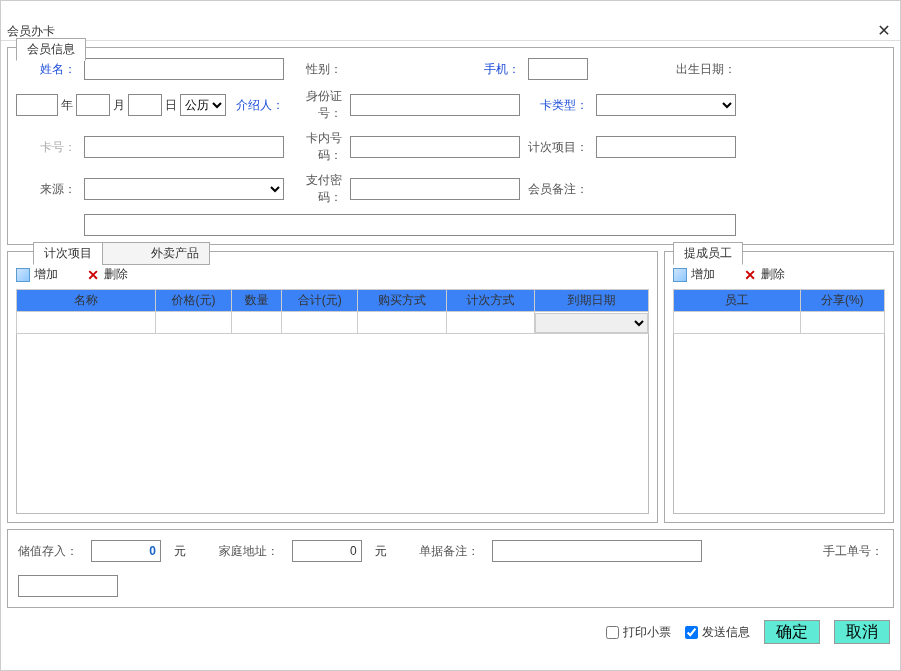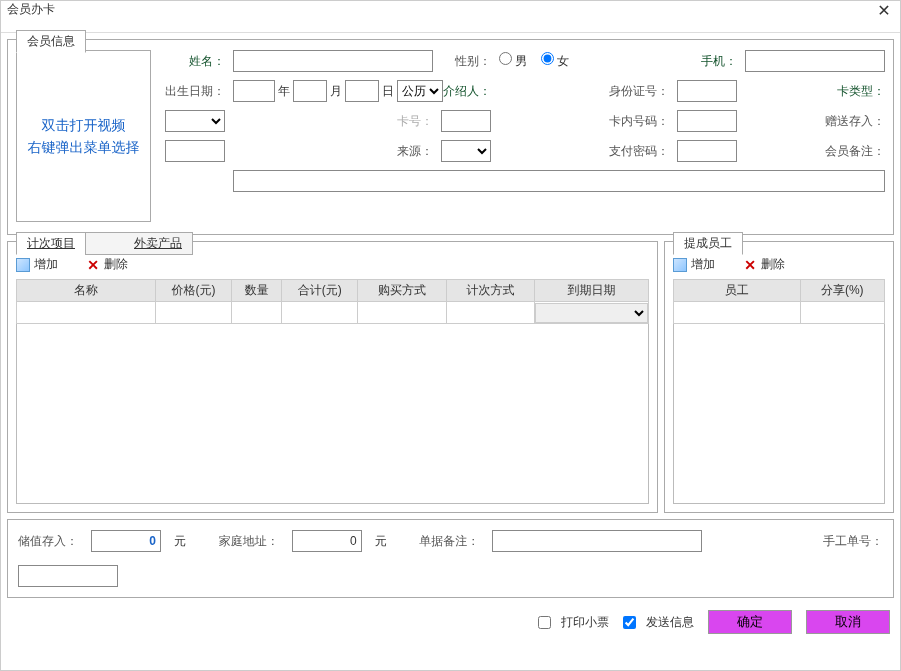--- a/index.html
+++ b/index.html
@@ -9,25 +9,26 @@
   background: #fff;
   color: #333;
   width: 901px;
   height: 671px;
   overflow: hidden;
   border: 1px solid #ccc;
 }
 .titlebar {
   display: flex;
   justify-content: space-between;
-  align-items: flex-start;
-  height: 32px;
+  align-items: flex-end;
+  height: 24px;
   padding: 0 6px;
   background: #fff;
   border-bottom: 1px solid #ddd;
+  margin-top: 16px;
 }
 .titlebar .closebtn {
   font-size: 16px;
   cursor: pointer;
   width: 20px;
   text-align: center;
 }
 .panel {
   border: 1px solid #aaa;
   margin: 6px;
@@ -60,21 +61,21 @@
 }
 .form-grid {
   flex: 1;
   display: grid;
   grid-template-columns: 60px 200px 50px 170px 60px 140px;
   gap: 8px 8px;
   align-items: center;
   align-content: start;
 }
 .lbl { text-align: right; color: #555; }
-.lbl.req { color: #14532d; }
+.lbl.req { color: #1d4ed8; }
 .lbl.gray { color: #aaa; }
 input[type=text], .txt {
   height: 22px;
   border: 1px solid #888;
   padding: 0 4px;
   font-size: 12px;
   background: #fff;
 }
 select.sel {
   height: 22px;
@@ -87,22 +88,21 @@
 .birth .yr { width: 42px;}
 .birth select { width: 56px;}
 .referrer { display: flex; gap: 0; }
 .referrer input { flex:1; background: #ffffe0;}
 .referrer button { width: 34px; height: 22px; border: 1px solid #888; background: #efefef; font-size: 12px; cursor:pointer;}
 .span3 { grid-column: 2 / 7;}
 .tabstrip {
   display: flex;
   position: absolute;
   top: -10px;
-  left: 8px;
-  text-decoration: underline;
+  left: 25px;
 }
 .tabstrip .tab {
   background: #fff;
   border: 1px solid #aaa;
   padding: 2px 10px;
   margin-right: -1px;
   cursor:pointer;
 }
 .tabstrip .tab.active { border-bottom: 1px solid #fff; }
 .tabstrip .tab.inactive { background:#f4f4f4;padding-left:48px;}
@@ -120,45 +120,45 @@
   border-collapse: collapse;
   border: 1px solid #bbb;
 }
 table.grid th, table.grid td {
   border: 1px solid #ccc;
   height: 22px;
   font-weight: normal;
   font-size: 12px;
   background: #fff;
 }
-table.grid th { background: #e5e5e5;}
+table.grid th { background: #3b82f6;}
 .grid-body-wrap { height: 180px; border: 1px solid #bbb; border-top:none; background:#fff;}
 .bottom-panel { margin: 6px; border:1px solid #aaa; padding:10px;}
 .brow { display:flex; align-items:center; gap:13px; flex-wrap:wrap;}
 .brow .lbl { text-align:left;}
 .deposit { width: 70px; text-align:right; color:#1a64c8; font-weight:bold;}
 .remarks { width: 210px;}
 .manual { width: 100px;}
 .due-line { margin-top:12px; font-size:12px;}
 .due-line .blue { color:#1a64c8;}
 .footer {
   display:flex;
   justify-content:flex-end;
   align-items:center;
   gap:14px;
   padding: 6px 10px;
 }
-.footer label { display:flex; align-items:center; gap:10px;}
+.footer label { display:flex; align-items:center; gap:4px;}
 .btn {
-  width: 84px;
+  width: 56px;
   height: 24px;
   border: 1px solid #999;
-  background: #d946ef;
+  background: #5eead4;
   cursor:pointer;
-  font-size:13px;
+  font-size:16px;
 }
 .right-panel table.grid th:nth-child(1){ width:60%;}
 .left-panel table.grid th:nth-child(1){ width:22%;}
 .left-panel table.grid th:nth-child(2){ width:12%;}
 .left-panel table.grid th:nth-child(3){ width:8%;}
 .left-panel table.grid th:nth-child(4){ width:12%;}
 .left-panel table.grid th:nth-child(5){ width:14%;}
 .left-panel table.grid th:nth-child(6){ width:14%;}
 .left-panel table.grid th:nth-child(7){ width:18%;}
 td.sel-cell select { width:100%; border:1px solid #ccc; height:20px;}
@@ -167,33 +167,24 @@
 <body>
 
 <div class="titlebar">
   <span>会员办卡</span>
   <span class="closebtn">✕</span>
 </div>
 
 <div class="panel">
   <div class="panel-tab">会员信息</div>
   <div class="member-info">
-    <div class="video-box">
-      <div>双击打开视频</div>
-      <div>右键弹出菜单选择</div>
-    </div>
     <div class="form-grid">
       <span class="lbl req">姓名：</span>
       <input type="text" class="txt" style="">
       <span class="lbl">性别：</span>
-      <span>
-        <label><input type="radio" name="g" style=""> <span>男</span></label>
-        &nbsp;&nbsp;
-        <label><input type="radio" name="g" checked="" style=""> <span>女</span></label>
-      </span>
       <span class="lbl req">手机：</span>
       <input type="text" class="txt" style="">
 
       <span class="lbl">出生日期：</span>
       <div class="birth">
         <input type="text" class="txt yr" style="">
           <span>年</span>
         <input type="text" class="txt" style="">
           <span>月</span>
         <input type="text" class="txt" style="">
@@ -204,21 +195,21 @@
       <span class="lbl">身份证号：</span>
       <input type="text" class="txt" style="">
 
       <span class="lbl req">卡类型：</span>
       <select class="sel" style="width:100%"><option></option></select>
       <span class="lbl gray">卡号：</span>
       <input type="text" class="txt" style="">
       <span class="lbl">卡内号码：</span>
       <input type="text" class="txt" style="">
 
-      <span class="lbl">赠送存入：</span>
+      <span class="lbl">计次项目：</span>
       <input type="text" class="txt" style="">
       <span class="lbl">来源：</span>
       <select class="sel" style="width:100%"><option></option></select>
       <span class="lbl">支付密码：</span>
       <input type="text" class="txt" style="">
 
       <span class="lbl">会员备注：</span>
       <input type="text" class="txt span3" style="">
     </div>
   </div>

